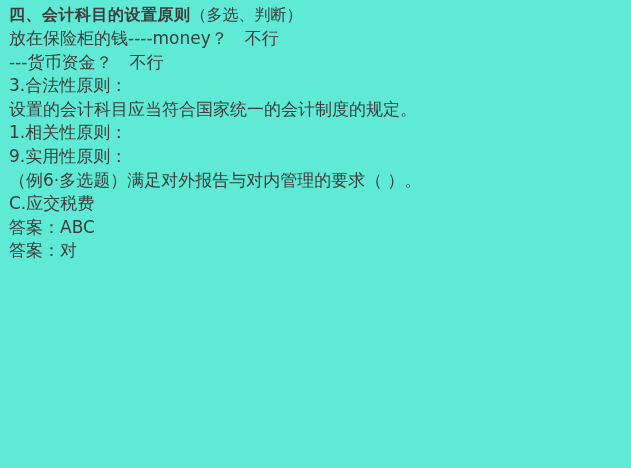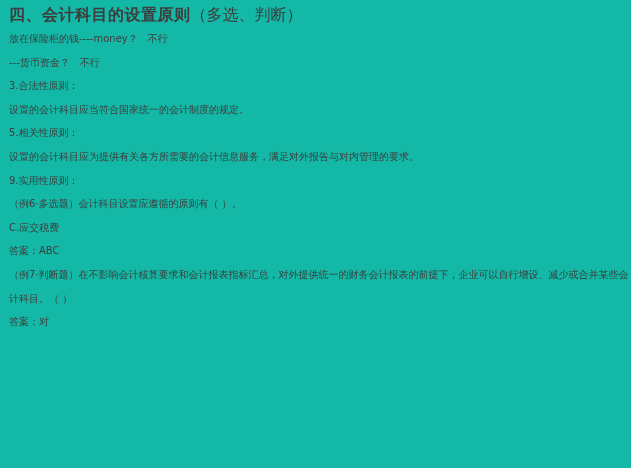--- a/index.html
+++ b/index.html
@@ -24,37 +24,35 @@
     line-height: 24px;
   }
   .heading b {
     font-weight: bold;
     letter-spacing: 0.5px;
   }
   .heading span {
     font-weight: normal;
   }
   .para {
-    font-size: 10px;
+    font-size: 17px;
     line-height: 23.6px;
     word-break: break-all;
   }
 </style>
 </head>
 <body>
 
-<div class="page" style="color: rgb(61, 61, 61); background: #14b8a6;">
+<div class="page" style="color: rgb(61, 61, 61); background: #5eead4;">
   <p class="heading"><b>四、会计科目的设置原则</b><span>（多选、判断）</span></p>
   <div id="paragraphs">
       <p class="para">放在保险柜的钱----money？　不行</p>
       <p class="para">---货币资金？　不行</p>
       <p class="para">3.合法性原则：</p>
       <p class="para">设置的会计科目应当符合国家统一的会计制度的规定。</p>
-      <p class="para">5.相关性原则：</p>
-      <p class="para">设置的会计科目应为提供有关各方所需要的会计信息服务，满足对外报告与对内管理的要求。</p>
+      <p class="para">1.相关性原则：</p>
       <p class="para">9.实用性原则：</p>
-      <p class="para">（例6·多选题）会计科目设置应遵循的原则有（ ）。</p>
+      <p class="para">（例6·多选题）满足对外报告与对内管理的要求（ ）。</p>
       <p class="para">C.应交税费</p>
       <p class="para">答案：ABC</p>
-      <p class="para">（例7·判断题）在不影响会计核算要求和会计报表指标汇总，对外提供统一的财务会计报表的前提下，企业可以自行增设、减少或合并某些会计科目。（ ）</p>
       <p class="para">答案：对</p>
     </div>
 </div>
 
 </body></html>

